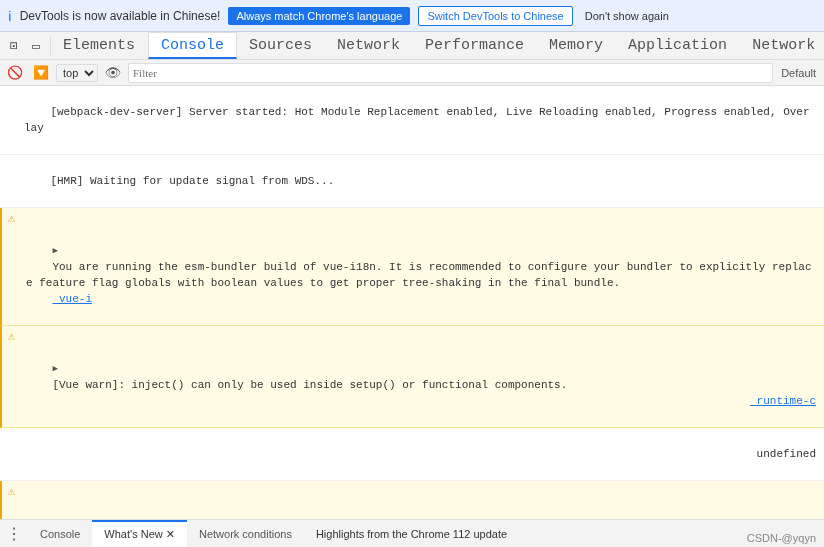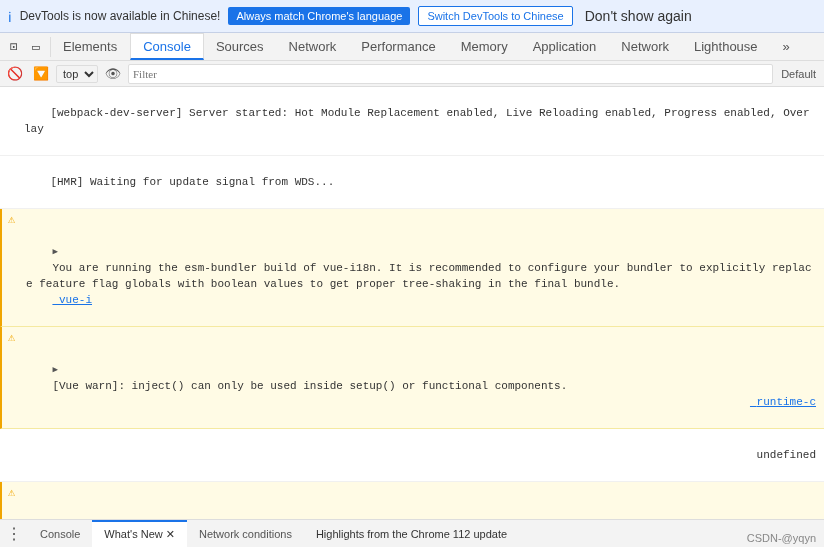--- a/index.html
+++ b/index.html
@@ -56,21 +56,21 @@
       font-size: 11px;
       border-radius: 2px;
       cursor: pointer;
       white-space: nowrap;
       font-family: Arial, sans-serif;
     }
     .btn-text {
       background: none;
       border: none;
       color: #333;
-      font-size: 14px;
+      font-size: 11px;
       cursor: pointer;
       font-family: Arial, sans-serif;
       padding: 3px 4px;
     }
     .toolbar-left {
       display: flex;
       align-items: center;
       gap: 2px;
       padding: 0 4px;
       border-right: 1px solid #ddd;
@@ -95,22 +95,22 @@
       border-bottom: 1px solid #ddd;
       height: 28px;
       flex-shrink: 0;
       overflow: hidden;
     }
     .tab {
       padding: 0 12px;
       height: 100%;
       display: flex;
       align-items: center;
-      font-family: Liberation Sans, sans-serif;
-      font-size: 13px;
+      font-family: Liberation Mono, monospace;
+      font-size: 15px;
       color: #555;
       cursor: pointer;
       border-right: 1px solid transparent;
       white-space: nowrap;
     }
     .tab.active {
       background: #fff;
       color: #1a73e8;
       border-bottom: 2px solid #1a73e8;
     }

